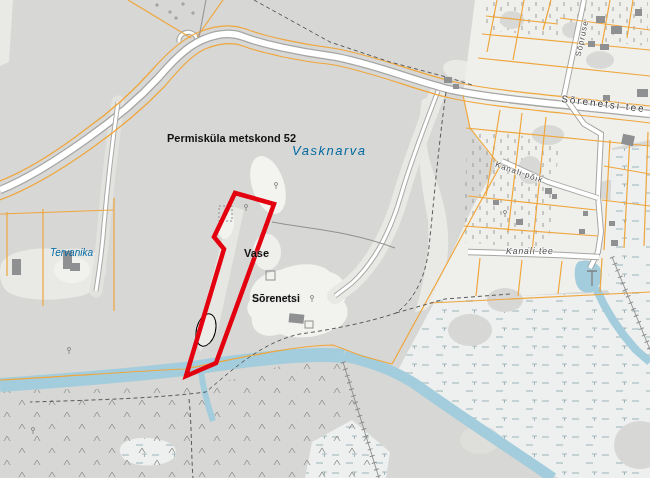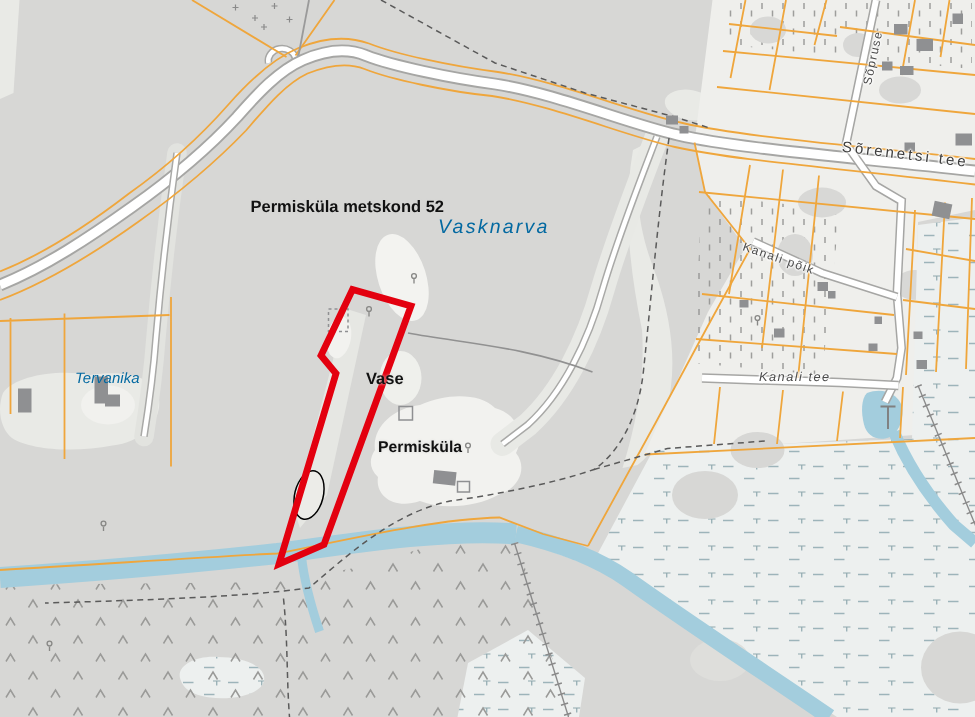--- a/index.html
+++ b/index.html
@@ -196,19 +196,19 @@
   </g>
 
   <g>
     <polygon points="235,193 274,204 216,363 186,376 224,249 214,237" fill="none" stroke="#e3000f" stroke-width="4.5" stroke-linejoin="miter"></polygon>
   </g>
 </svg>
 
 <span class="lbl lbl-bold" id="l-forest">Permisküla metskond 52</span>
 <span class="lbl lbl-ital" id="l-settlement">Vasknarva</span>
 <span class="lbl lbl-bold" id="l-vase">Vase</span>
-<span class="lbl lbl-bold" id="l-mannimetsa">Permisküla</span>
+<span class="lbl lbl-bold" id="l-mannimetsa">Sõrenetsi</span>
 <span class="lbl lbl-ital" id="l-tervanika">Tervanika</span>
 <span class="lbl lbl-road" id="l-sorenetsi">Sõrenetsi tee</span>
 <span class="lbl lbl-road-sm" id="l-kanalipoik">Kanali põik</span>
 <span class="lbl lbl-road-sm" id="l-kanalitee">Kanali tee</span>
 <span class="lbl lbl-road-sm" id="l-sopruse">Sõpruse</span>
 </div>
 
 </body></html>

